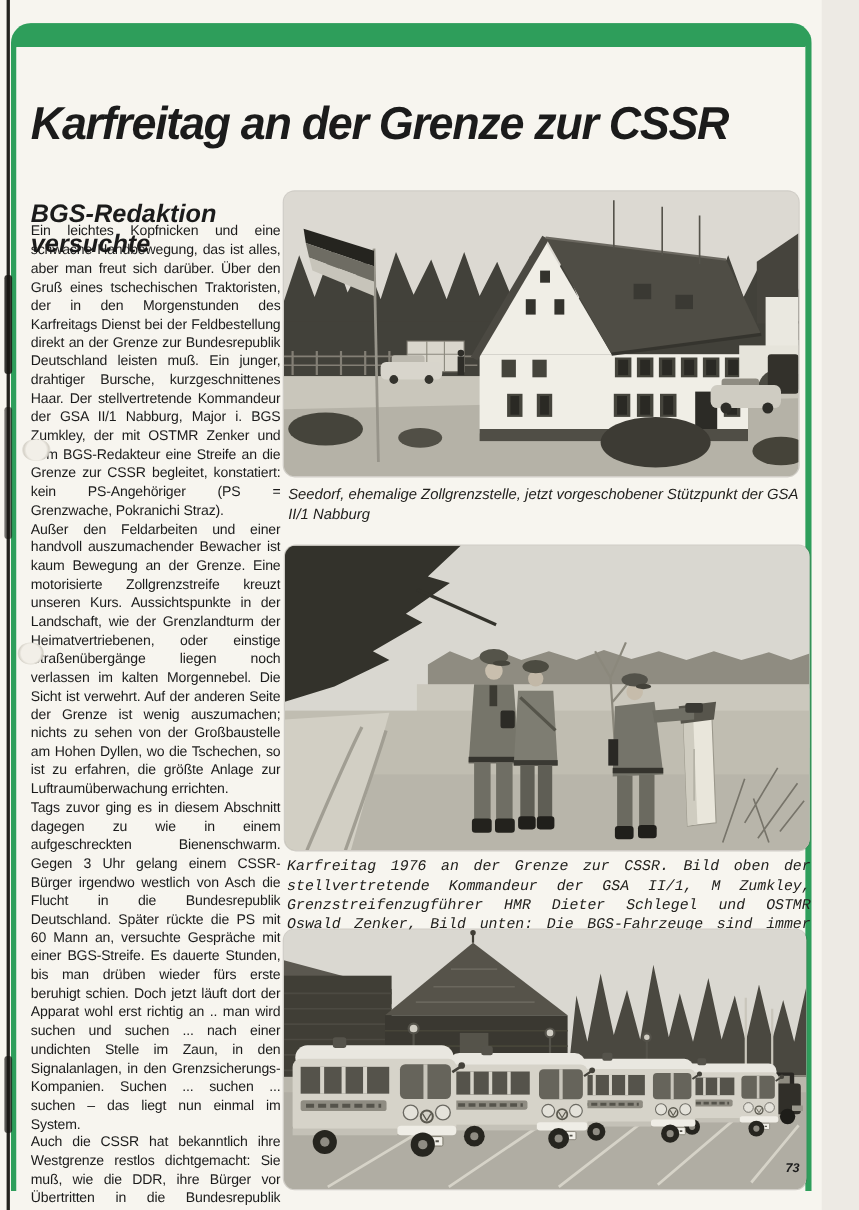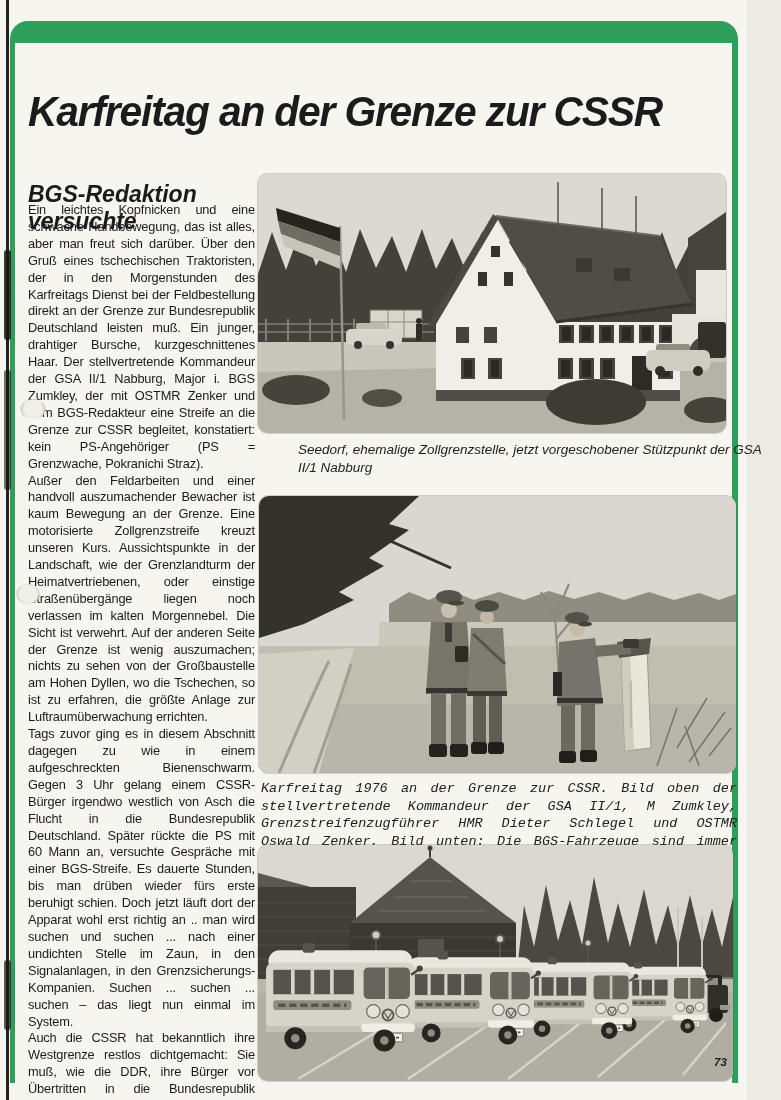--- a/index.html
+++ b/index.html
@@ -163,21 +163,21 @@
       </g>
       <g>
         <ellipse cx="38" cy="216" rx="34" ry="15" fill="#45443b"></ellipse>
         <ellipse cx="124" cy="224" rx="20" ry="9" fill="#514f46"></ellipse>
         <ellipse cx="338" cy="228" rx="50" ry="23" fill="#3d3b34"></ellipse>
         <ellipse cx="452" cy="236" rx="26" ry="13" fill="#454339"></ellipse>
       </g>
     </svg>
   </div>
 
-  <div class="caption" style="left:262px;top:441px;width:472px;margin-left:36px;">Seedorf, ehemalige Zollgrenzstelle, jetzt vorgeschobener Stützpunkt der GSA II/1 Nabburg</div>
+  <div class="caption" style="left:262px;top:441px;width:472px;">Seedorf, ehemalige Zollgrenzstelle, jetzt vorgeschobener Stützpunkt der GSA II/1 Nabburg</div>
 
   <div class="photo" style="left:259px;top:496px;width:477px;height:277px;">
     <svg width="477" height="277" viewBox="0 0 477 277">
       <rect width="477" height="277" fill="#d9d7d0"></rect>
       <path d="M130,108 L150,96 L170,104 L190,94 L215,104 L240,96 L265,104 L290,95 L315,103 L340,96 L365,104 L390,96 L415,104 L440,97 L460,104 L477,98 L477,130 L130,130 Z" fill="#8f8c81"></path>
       <rect x="120" y="126" width="357" height="58" fill="#cbc8bd"></rect>
       <rect x="0" y="150" width="477" height="127" fill="#c0bdb1"></rect>
       <rect y="208" width="477" height="69" fill="#b8b5aa"></rect>
       <polygon points="0,158 95,152 60,277 0,277" fill="#d2cfc4"></polygon>
       <path d="M20,277 C40,230 55,195 70,165 M55,277 C70,235 82,200 92,168" stroke="#a19e93" stroke-width="3" fill="none"></path>

